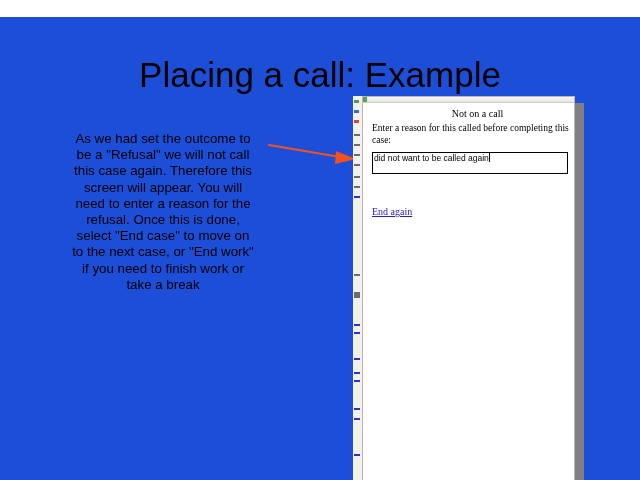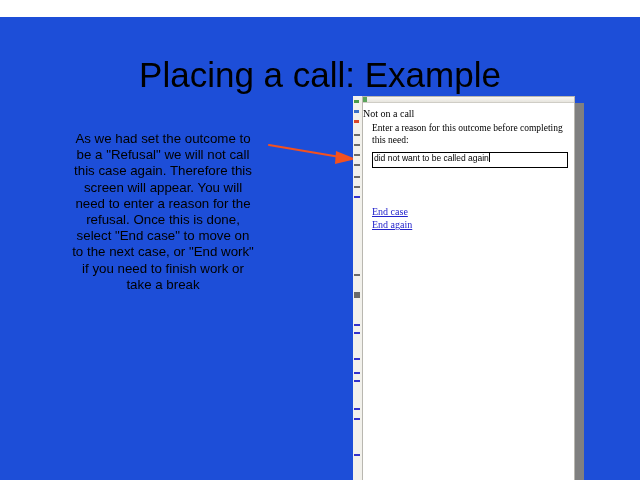--- a/index.html
+++ b/index.html
@@ -154,44 +154,45 @@
     height: 378px;
     font-family: "Liberation Serif", serif;
     color: #000000;
   }
 
   #app-heading {
     position: absolute;
     left: 0;
     top: 4px;
     width: 213px;
-    text-align: left;
+    text-align: center;
     font-family: "Liberation Serif", serif;
     font-size: 10px;
     line-height: 12px;
     color: #000000;
+    padding-left: 8px;
   }
 
   #app-instruction {
     position: absolute;
     left: 9px;
     top: 19px;
     width: 200px;
     font-family: "Liberation Serif", serif;
     font-size: 9.5px;
     line-height: 11.5px;
     color: #000000;
   }
 
   #reason-input {
     position: absolute;
     left: 9px;
     top: 48px;
     width: 196px;
-    height: 16px;
+    height: 22px;
     border: 1px solid #000000;
     background: #ffffff;
     box-sizing: border-box;
     font-family: "Liberation Sans", sans-serif;
     font-size: 8.5px;
     line-height: 11px;
     padding: 0 1px;
     color: #000000;
     white-space: nowrap;
     overflow: hidden;
@@ -268,26 +269,25 @@
     <div id="app-window">
 
       <div id="app-topbar">
         <div id="app-topbar-tab"></div>
       </div>
 
       <div id="app-content">
 
         <div id="app-heading">Not on a call</div>
 
-        <div id="app-instruction">Enter a reason for this outcome before completing this need:</div>
+        <div id="app-instruction">Enter a reason for this called before completing this case:</div>
 
         <div id="reason-input"><span>did not want to be called again</span><span id="reason-caret"></span></div>
 
         <div id="app-links">
-          <a class="app-link">End case</a>
           <a class="app-link">End again</a>
         </div>
 
       </div>
     </div>
   </div>
 
 </div>
 
 </body></html>

